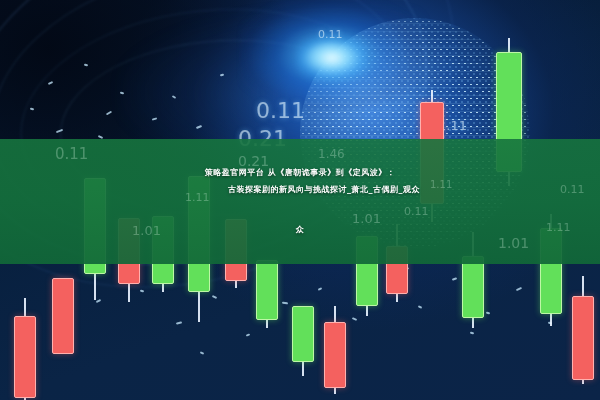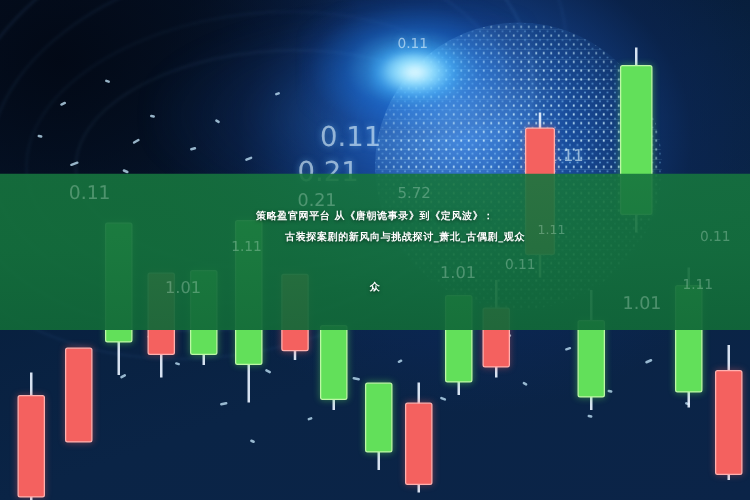--- a/index.html
+++ b/index.html
@@ -288,21 +288,21 @@
         <div class="body down" style="top: 296px; height: 84px;"></div>
       </div>
     </div>
 
   <div class="band" id="band" style="top: 139px; height: 125px;">
     <div class="band-numbers" id="band-numbers">
         <div class="bnum" style="left: 55px; top: 6px; font-size: 15px;">0.11</div>
         <div class="bnum" style="left: 132px; top: 84px; font-size: 13px;">1.01</div>
         <div class="bnum" style="left: 185px; top: 52px; font-size: 11px;">1.11</div>
         <div class="bnum" style="left: 238px; top: 14px; font-size: 14px;">0.21</div>
-        <div class="bnum" style="left: 318px; top: 8px; font-size: 12px;">5.72</div>
+        <div class="bnum" style="left: 318px; top: 8px; font-size: 12px;">1.46</div>
         <div class="bnum" style="left: 352px; top: 72px; font-size: 13px;">1.01</div>
         <div class="bnum" style="left: 404px; top: 66px; font-size: 11px;">0.11</div>
         <div class="bnum" style="left: 498px; top: 96px; font-size: 14px;">1.01</div>
         <div class="bnum" style="left: 546px; top: 82px; font-size: 11px;">1.11</div>
         <div class="bnum" style="left: 560px; top: 44px; font-size: 11px;">0.11</div>
         <div class="bnum" style="left: 430px; top: 40px; font-size: 10px;">1.11</div>
       </div>
   </div>
 
   <div class="headline" id="line1" style="font-size: 8px;">策略盈官网平台 从《唐朝诡事录》到《定风波》：</div>

